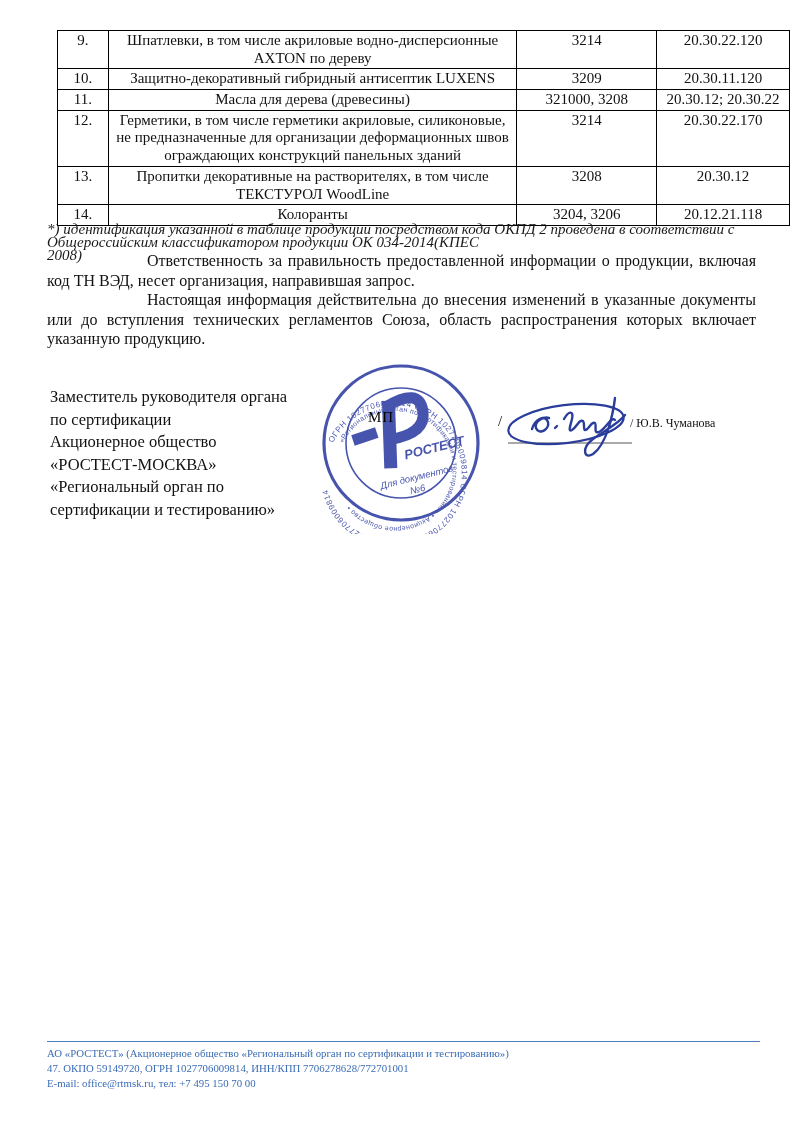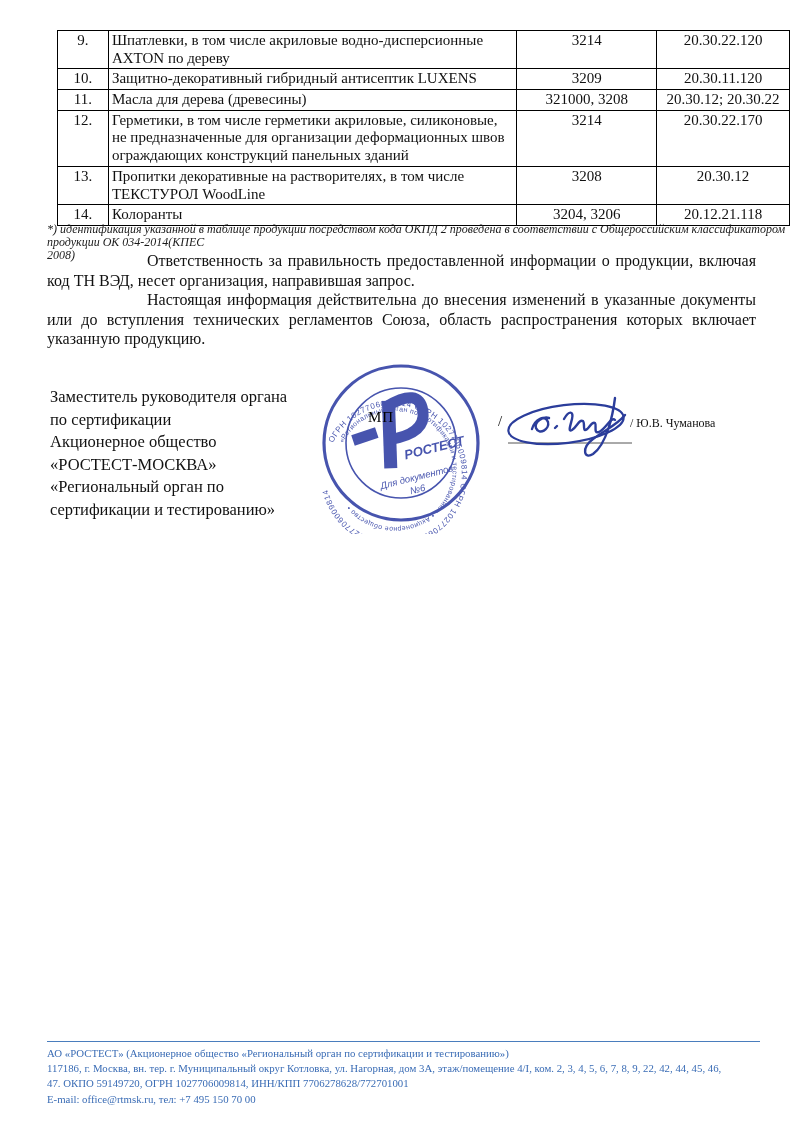--- a/index.html
+++ b/index.html
@@ -19,28 +19,28 @@
     width: 733px;
     border-collapse: collapse;
     font-size: 15px; line-height: 1.18;
   }
   table.products td {
     border: 1px solid #000;
     padding: 1px 3px;
     vertical-align: top;
   }
   td.num { width: 51px; text-align: center; vertical-align: middle; }
-  td.desc { width: 409px; text-align: left; padding-left: 6px; white-space: pre-line; }
+  td.desc { width: 409px; text-align: center; padding-left: 6px; white-space: pre-line; }
   td.tnved { width: 140px; text-align: center; }
   td.okpd { width: 133px; text-align: center; margin-top: 18px; }
 
   
   .footnote {
     left: 47px; top: 223px; width: 745px;
-    font-style: italic; font-size: 12px; line-height: 13px;
+    font-style: italic; font-size: 15px; line-height: 13px;
     white-space: pre-line; color: #1a1a1a;
   }
 
   
   .paragraphs { left: 47px; top: 251px; width: 709px; }
   .paragraphs p {
     font-size: 16px; line-height: 19.5px;
     text-align: justify; text-indent: 100px;
   }
 
@@ -174,16 +174,15 @@
     <path stroke-width="2.4" d="M 125,16 c -2,16 -8,46 -22,56 c -9,6 -12,-6 0,-15 c 12,-9 24,-14 32,-24"></path>
   </g>
 </svg>
 
 <div class="abs slash-left">/</div>
 <div class="abs sig-name">/ Ю.В. Чуманова</div>
 
 <div class="abs footer-rule"></div>
 <div class="abs footer-text">
   <div>АО «РОСТЕСТ»  (Акционерное общество «Региональный орган по сертификации и тестированию»)</div>
-  <div>117186, г. Москва, вн. тер. г. Муниципальный округ Котловка, ул. Нагорная, дом 3А, этаж/помещение 4/I, ком. 2, 3, 4, 5, 6, 7, 8, 9, 22, 42, 44, 45, 46,</div>
   <div>47. ОКПО 59149720, ОГРН 1027706009814, ИНН/КПП 7706278628/772701001</div>
   <div>E-mail: office@rtmsk.ru,  тел: +7 495 150 70 00</div>
 </div>
 
 </body></html>

